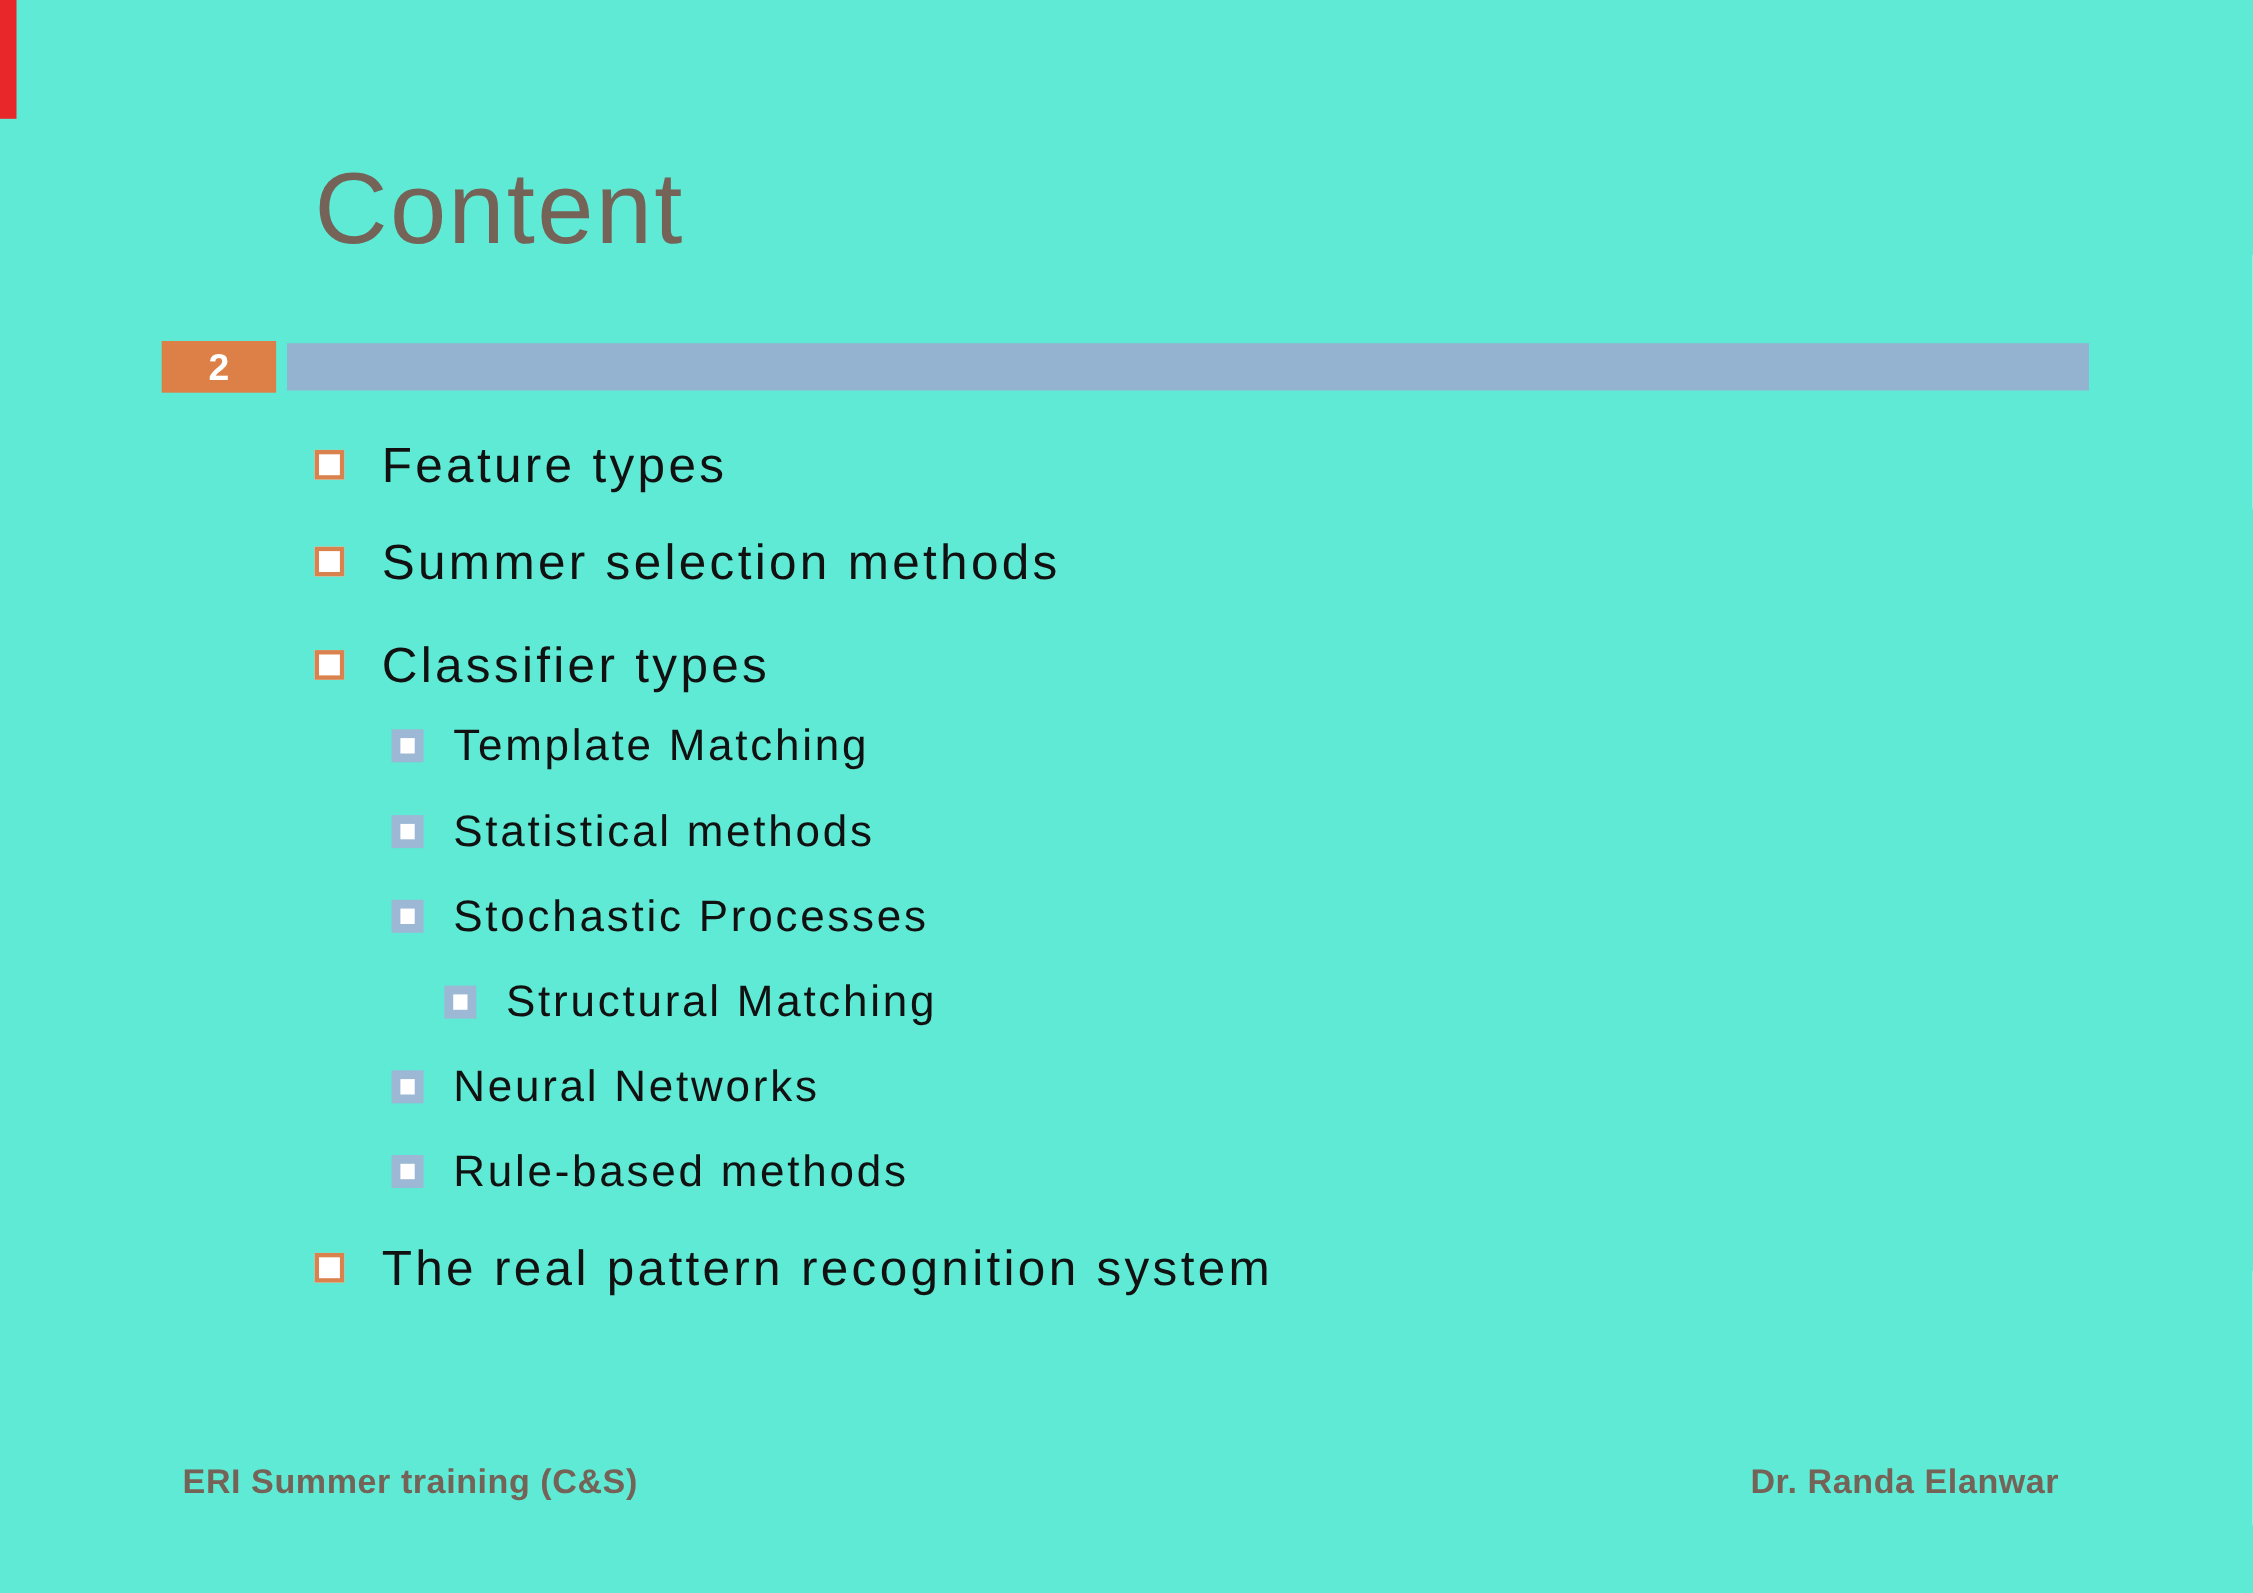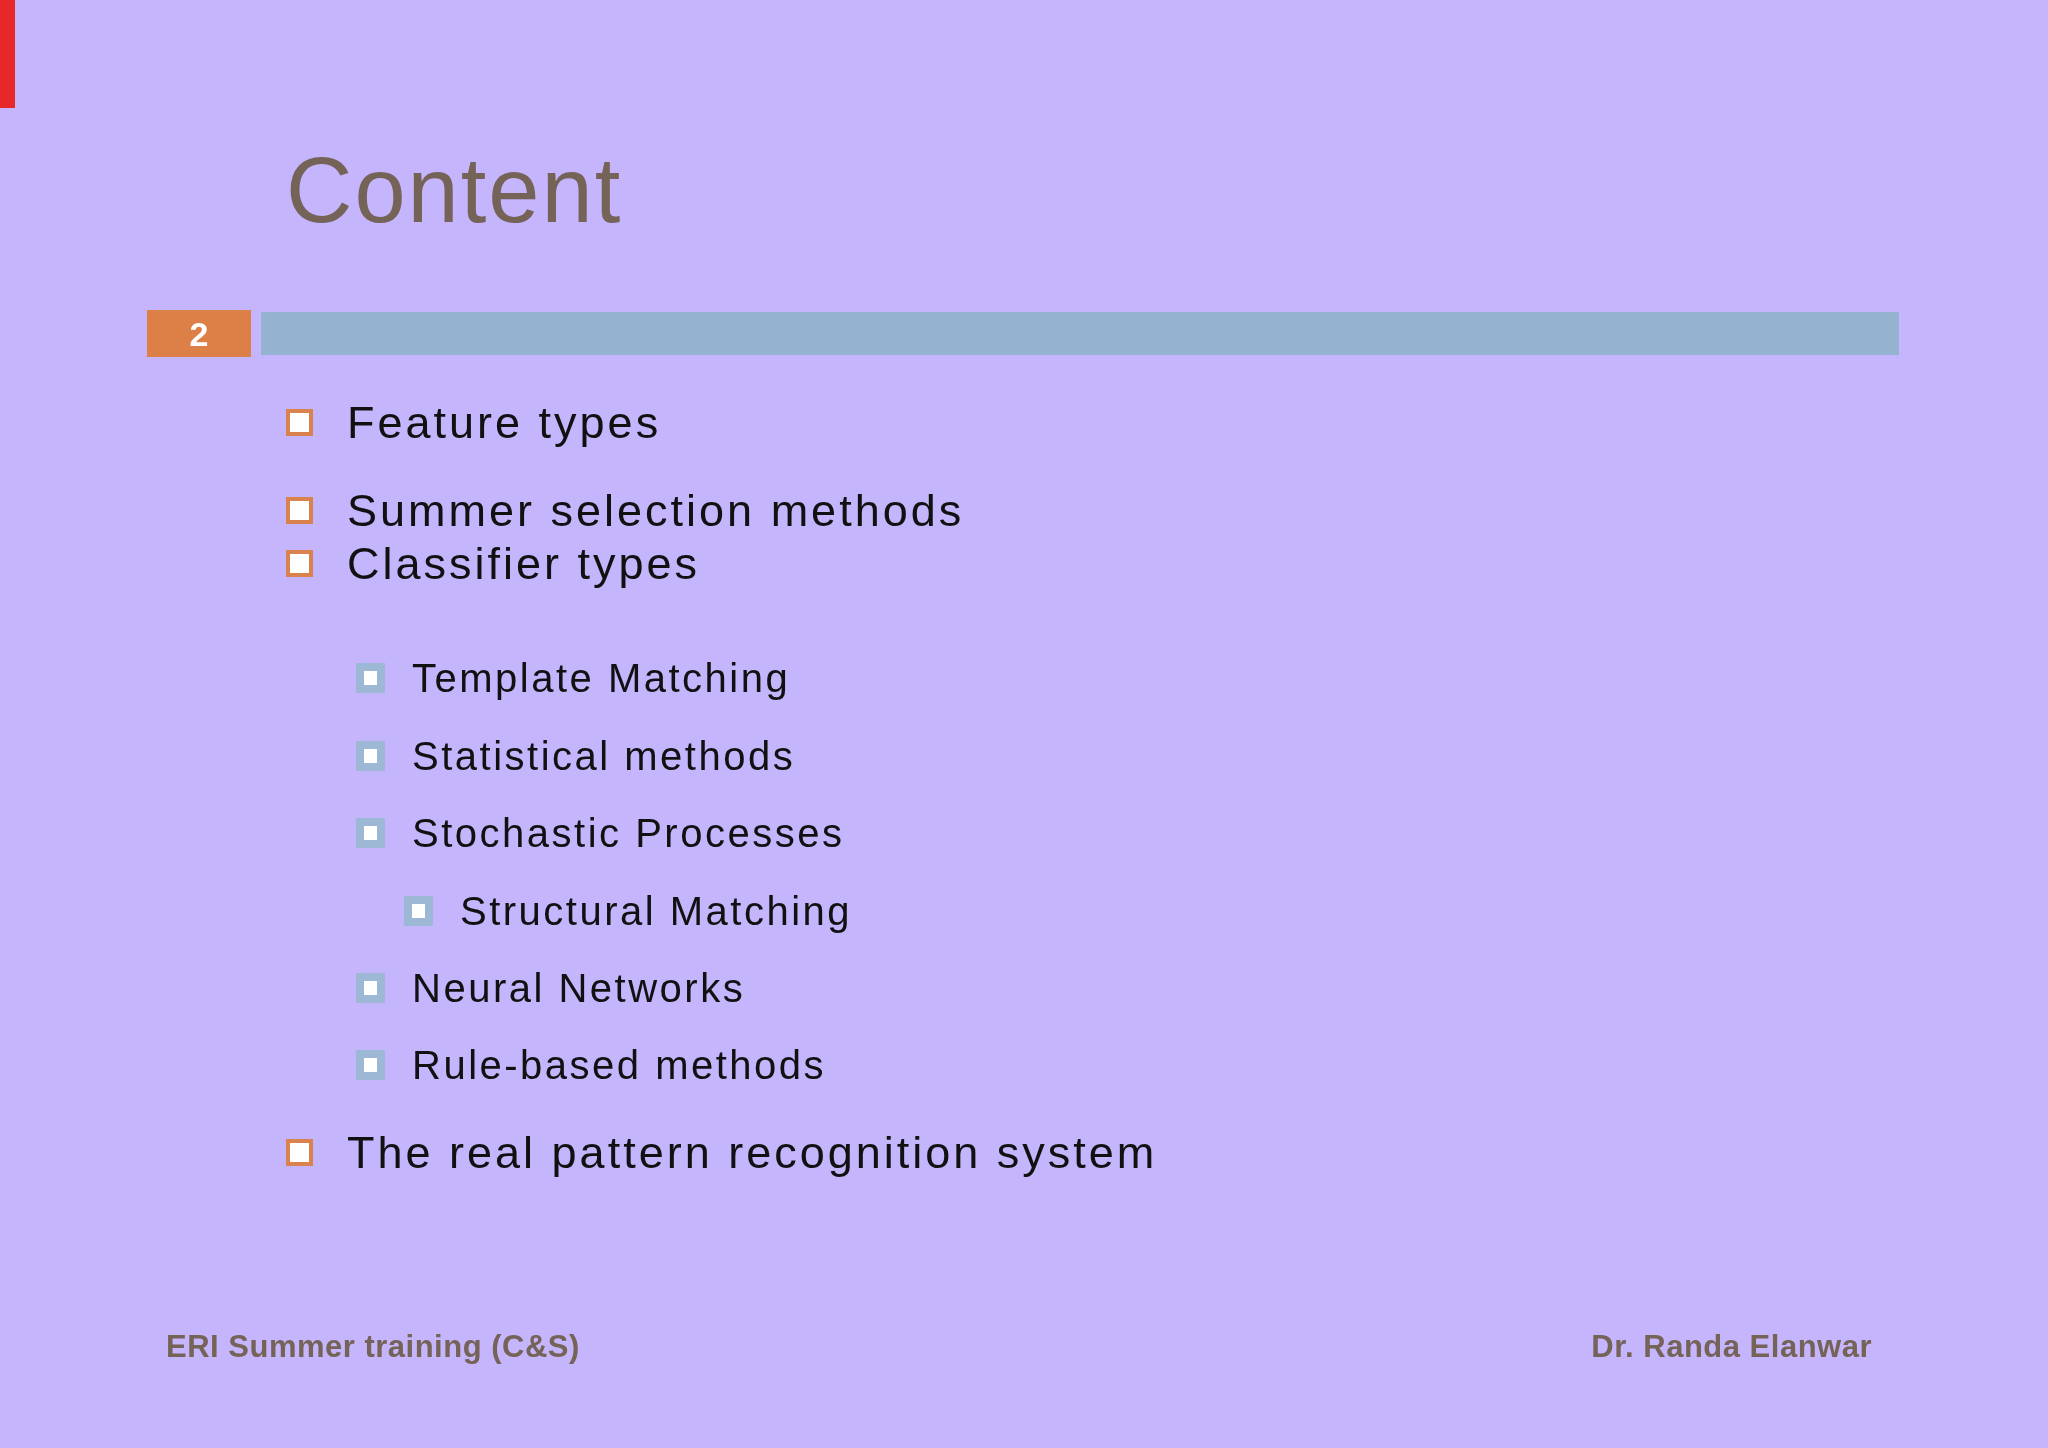--- a/index.html
+++ b/index.html
@@ -1,19 +1,19 @@
 <!DOCTYPE html>
 <html><head>
 <meta charset="utf-8">
 <style>
   html,body{margin:0;padding:0;background:#ffffff;}
   .slide{
     position:relative;
     width:2048px;height:1448px;
-    background:#c4b5fd;
+    background:#5eead4;
     overflow:hidden;
     font-family:"Liberation Sans", sans-serif;
   }
   .red-bar{
     position:absolute;left:0;top:0;width:15px;height:108px;
     background:#e8272b;
   }
   .title{
     position:absolute;left:286px;top:138px;margin:0;
     font-size:92px;font-weight:500;letter-spacing:2px;
@@ -75,21 +75,21 @@
 
   <div class="bullets" id="bullet-list">
       <div class="row l1" style="top: 392px;">
         <span class="blt"></span>
         <span class="txt">Feature types</span>
       </div>
       <div class="row l1" style="top: 480px;">
         <span class="blt"></span>
         <span class="txt">Summer selection methods</span>
       </div>
-      <div class="row l1" style="top: 533px;">
+      <div class="row l1" style="top: 574px;">
         <span class="blt"></span>
         <span class="txt">Classifier types</span>
       </div>
       <div class="row l2" style="top: 648px;">
         <span class="blt"></span>
         <span class="txt">Template Matching</span>
       </div>
       <div class="row l2" style="top: 726px;">
         <span class="blt"></span>
         <span class="txt">Statistical methods</span>

